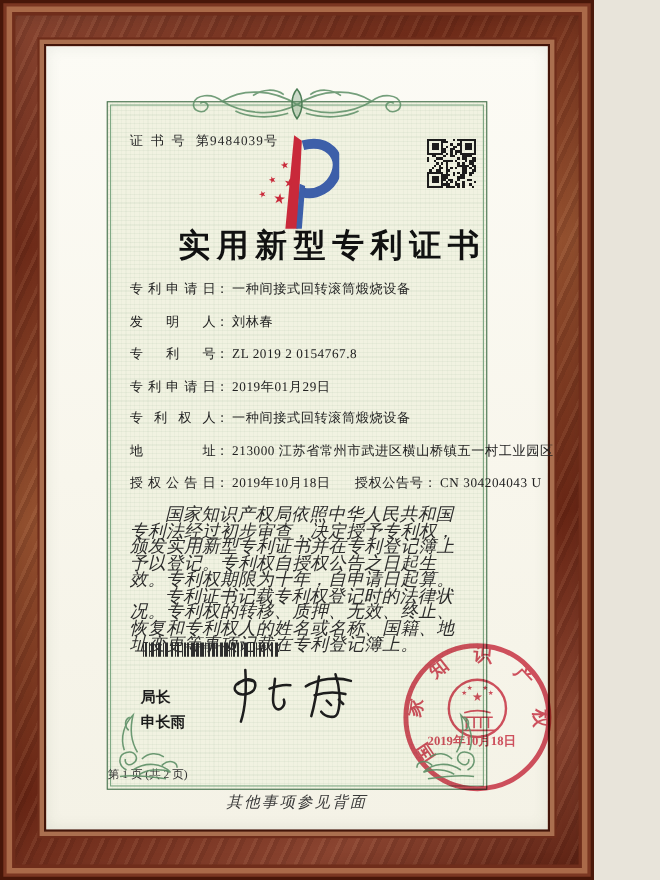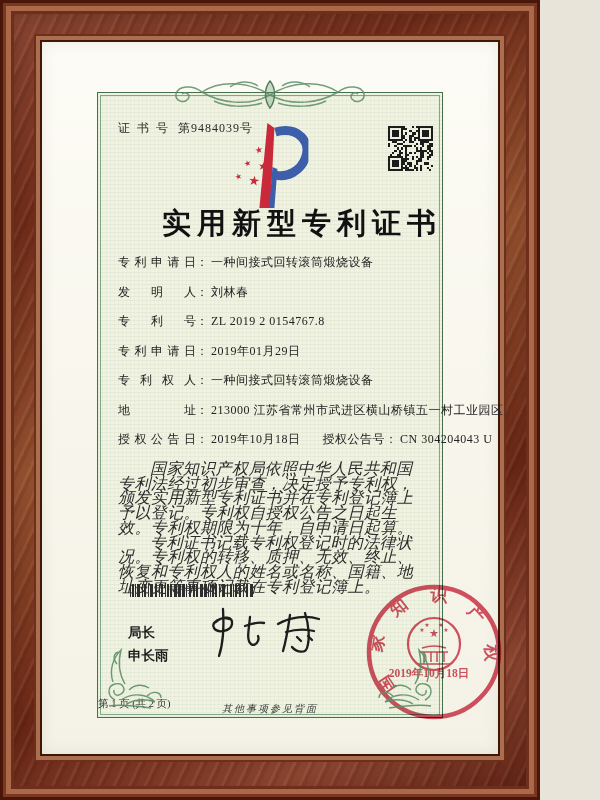--- a/index.html
+++ b/index.html
@@ -58,31 +58,31 @@
 
   
   .paras{left:20px;right:19px;top:369px;font-size:16px;line-height:14.7px;
          font-style:italic;color:#2b2b2b;}
   .paras p{margin:0;text-indent:2em;letter-spacing:.4px;}
 
   
   .barcode{left:32px;top:491px;}
 
   
-  .signer{left:30px;top:529px;font-family:Liberation Mono, monospace;
+  .signer{left:30px;top:529px;font-family:Liberation Serif, serif;
           font-size:13.5px;font-weight:700;line-height:23px;color:#1c1c1c;}
 
   .signature{left:104px;top:510px;}
 
   
   .seal{left:266px;top:489px;mix-blend-mode:multiply;opacity:.92;}
 
   
   .pagenum{left:0;right:0;top:604px;text-align:left;font-size:10.5px;color:#333;}
-  .back-note{left:0;right:0;top:660px;text-align:center;font-size:10px;font-style:italic;
+  .back-note{left:0;right:0;top:679px;text-align:center;font-size:14px;font-style:italic;
              color:#3a3a3a;letter-spacing:2px;font-family:Liberation Mono, monospace;}
 </style>
 </head>
 <body>
 
 <div class="scene">
   <div class="frame"></div>
 
   <div class="paper">
     <div class="cert">

